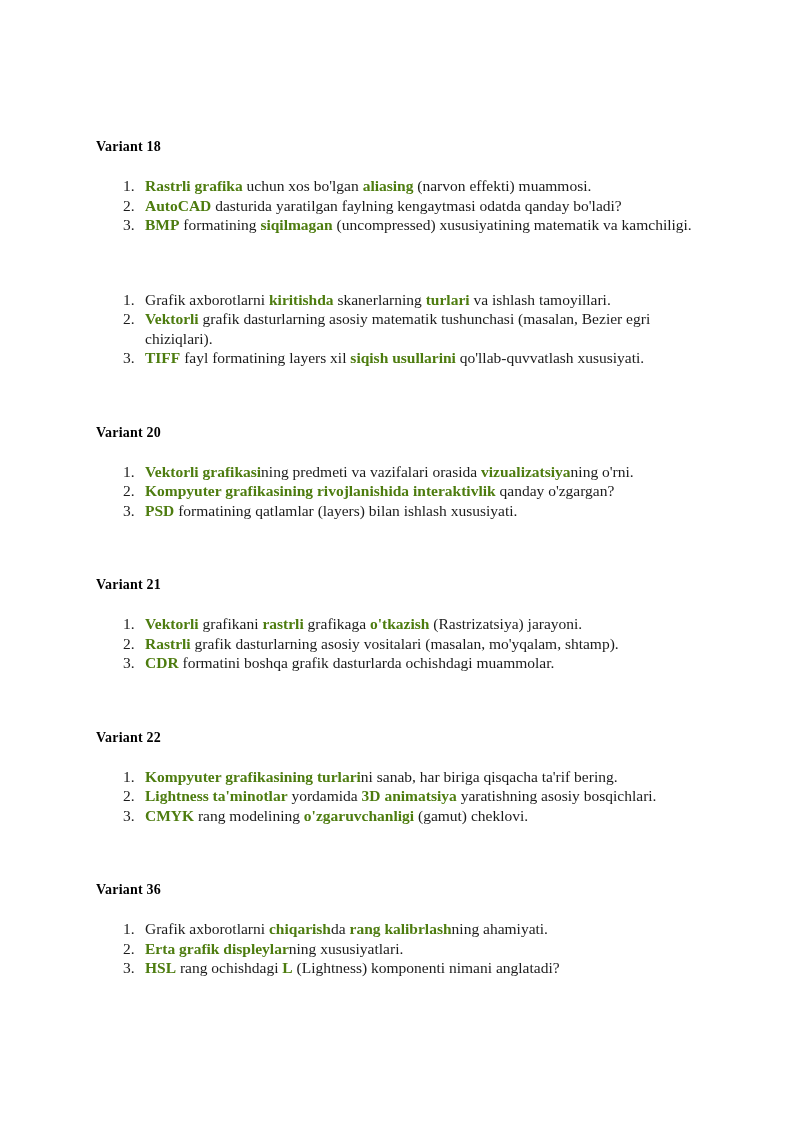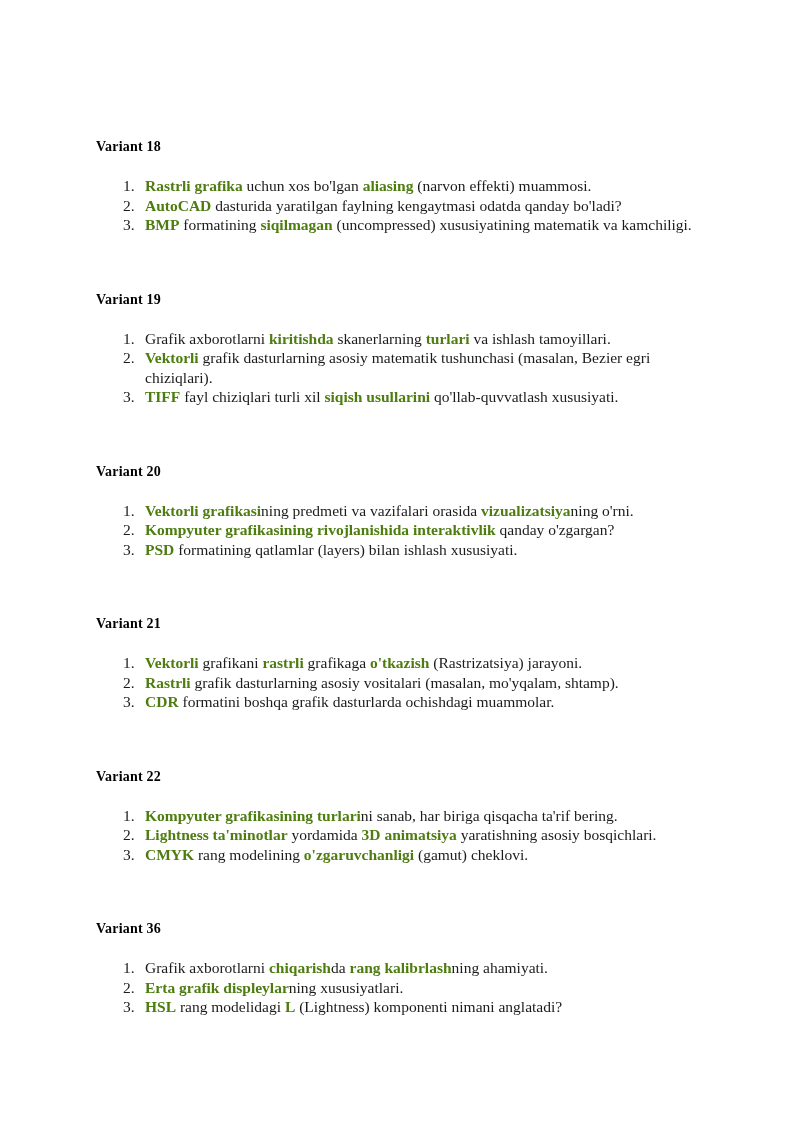--- a/index.html
+++ b/index.html
@@ -73,33 +73,32 @@
             <span class="question-number">2.</span>
             <span class="question-text"><b>AutoCAD</b><span> dasturida yaratilgan faylning kengaytmasi odatda qanday bo'ladi?</span></span>
           </li>
           <li class="question-item">
             <span class="question-number">3.</span>
             <span class="question-text"><b>BMP</b><span> formatining </span><b>siqilmagan</b><span> (uncompressed) xususiyatining matematik va kamchiligi.</span></span>
           </li>
         </ol>
       </section>
       <section class="variant-section">
-        <h2 class="variant-title">Variant 19</h2>
         <ol class="question-list">
           <li class="question-item">
             <span class="question-number">1.</span>
             <span class="question-text"><span>Grafik axborotlarni </span><b>kiritishda</b><span> skanerlarning </span><b>turlari</b><span> va ishlash tamoyillari.</span></span>
           </li>
           <li class="question-item">
             <span class="question-number">2.</span>
             <span class="question-text"><b>Vektorli</b><span> grafik dasturlarning asosiy matematik tushunchasi (masalan, Bezier egri chiziqlari).</span></span>
           </li>
           <li class="question-item">
             <span class="question-number">3.</span>
-            <span class="question-text"><b>TIFF</b><span> fayl chiziqlari turli xil </span><b>siqish usullarini</b><span> qo'llab-quvvatlash xususiyati.</span></span>
+            <span class="question-text"><b>TIFF</b><span> fayl formatining layers xil </span><b>siqish usullarini</b><span> qo'llab-quvvatlash xususiyati.</span></span>
           </li>
         </ol>
       </section>
       <section class="variant-section">
         <h2 class="variant-title">Variant 20</h2>
         <ol class="question-list">
           <li class="question-item">
             <span class="question-number">1.</span>
             <span class="question-text"><b>Vektorli grafikasi</b><span>ning predmeti va vazifalari orasida </span><b>vizualizatsiya</b><span>ning o'rni.</span></span>
           </li>
@@ -153,18 +152,18 @@
           <li class="question-item">
             <span class="question-number">1.</span>
             <span class="question-text"><span>Grafik axborotlarni </span><b>chiqarish</b><span>da </span><b>rang kalibrlash</b><span>ning ahamiyati.</span></span>
           </li>
           <li class="question-item">
             <span class="question-number">2.</span>
             <span class="question-text"><b>Erta grafik displeylar</b><span>ning xususiyatlari.</span></span>
           </li>
           <li class="question-item">
             <span class="question-number">3.</span>
-            <span class="question-text"><b>HSL</b><span> rang modelidagi </span><b>L</b><span> (Lightness) komponenti nimani anglatadi?</span></span>
+            <span class="question-text"><b>HSL</b><span> rang ochishdagi </span><b>L</b><span> (Lightness) komponenti nimani anglatadi?</span></span>
           </li>
         </ol>
       </section>
     </main>
 </div>
 
 </body></html>

